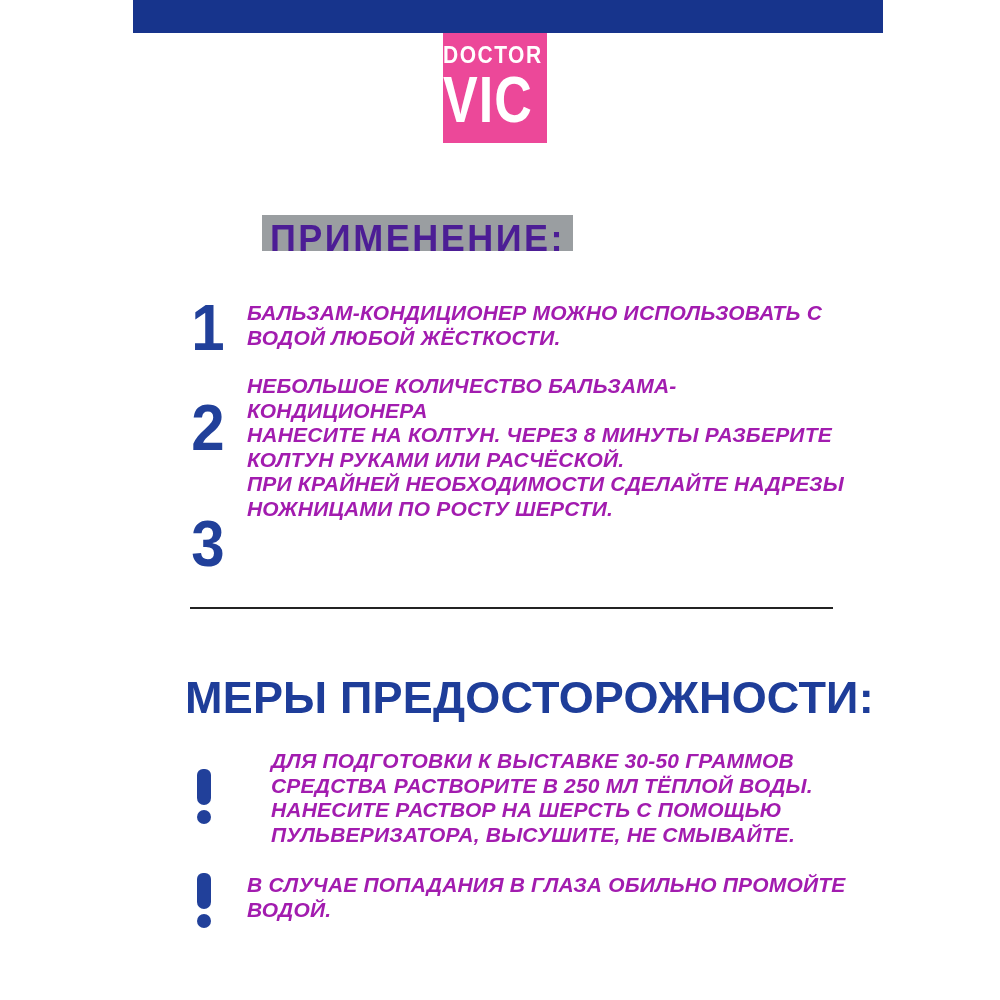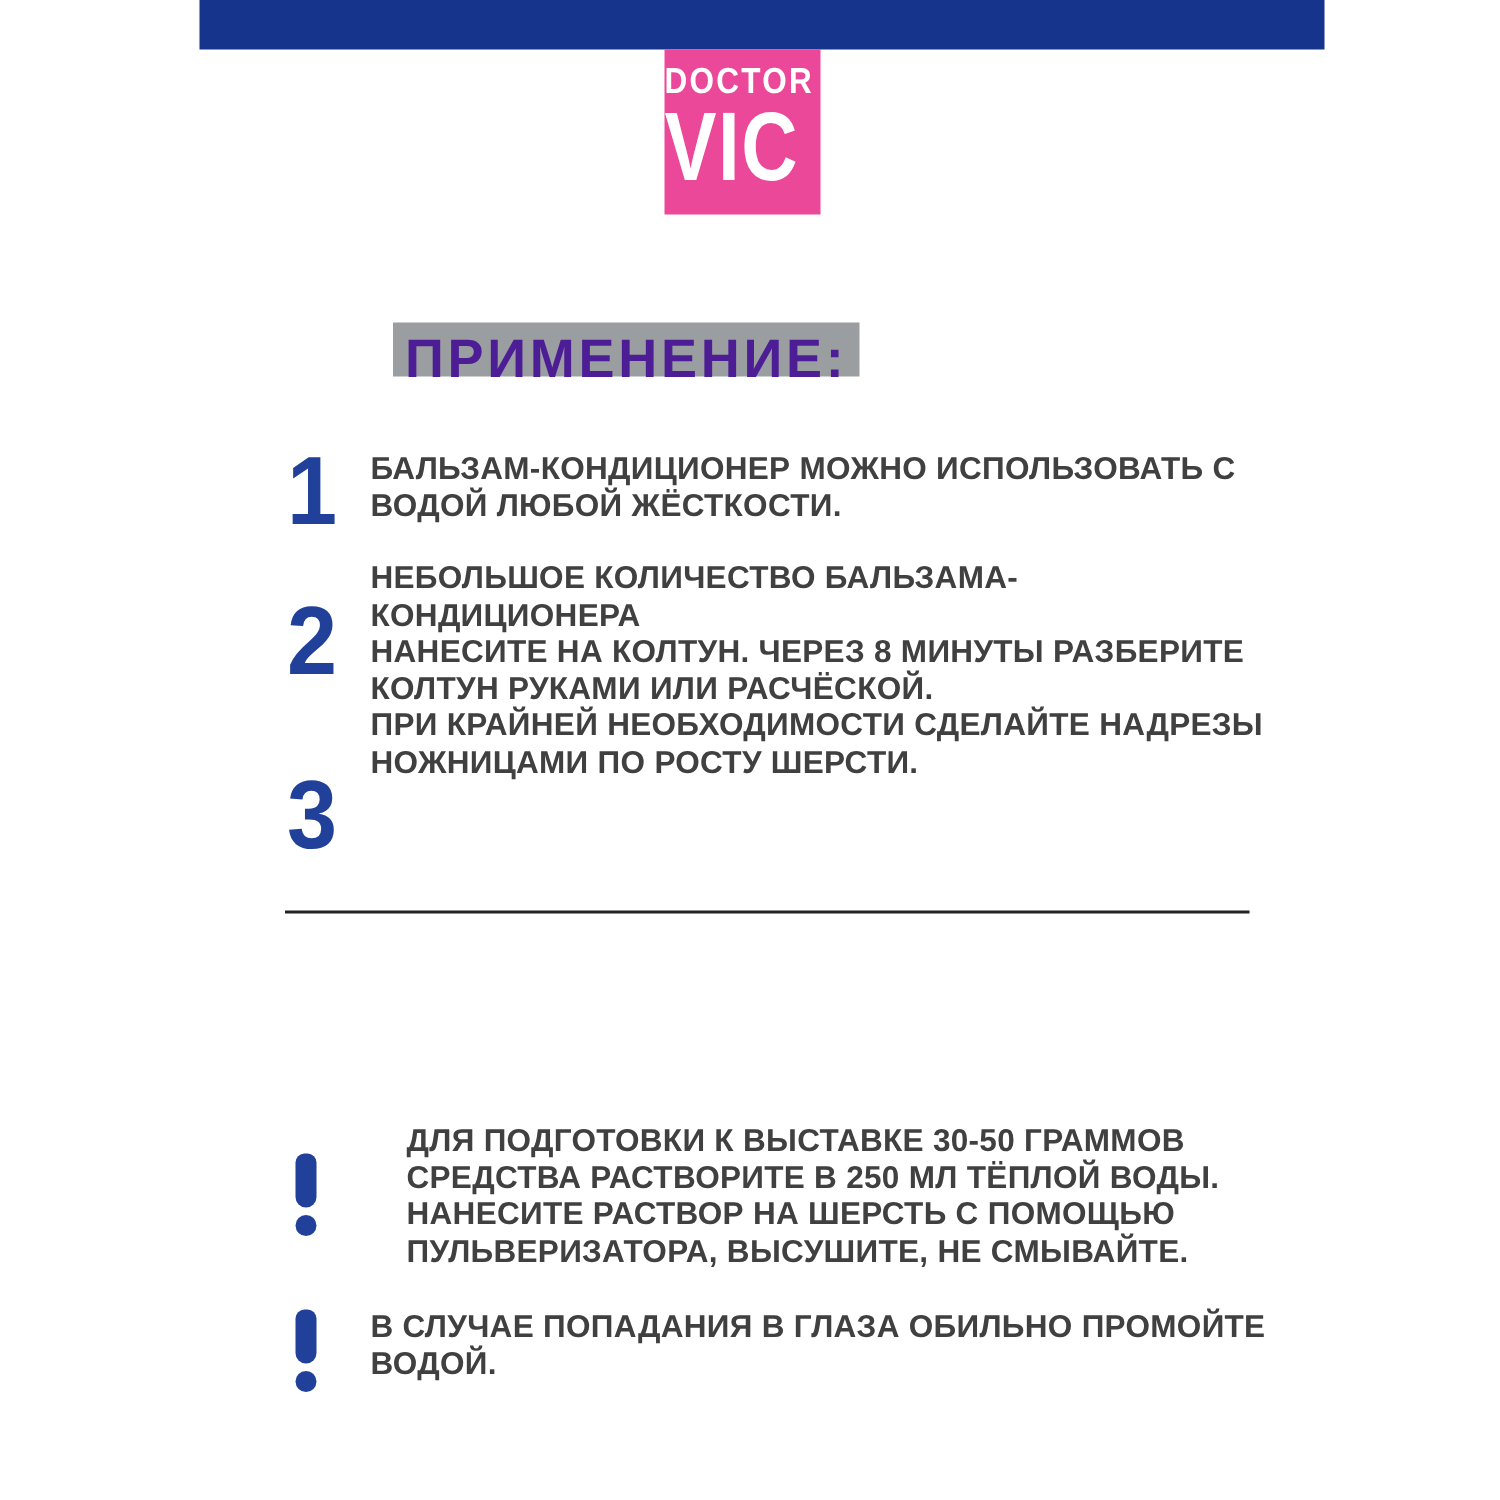--- a/index.html
+++ b/index.html
@@ -33,22 +33,22 @@
   .step-num {
     position:absolute; left:180px; width:56px; text-align:center;
     color:#21409a; font-weight:700; font-size:60px; line-height:0.92;
     transform:scaleY(1.08);
   }
   .num-1 { top:300px; }
   .num-2 { top:400px; }
   .num-3 { top:516px; }
   .body-text {
     position:absolute; left:247px; width:600px;
-    color:#404040; font-weight:700; font-size:21px; line-height:24.5px;
-    white-space:pre-line; letter-spacing:0.2px;
+    color:#a21caf; font-weight:700; font-size:21px; line-height:24.5px;
+    white-space:pre-line; letter-spacing:0.2px;font-style:italic;
   }
   .text-1 { top:301px; }
   .text-2 { top:374px; }
   .text-3 { top:517px; }
   
   .divider {
     position:absolute; left:190px; top:607px; width:643px; height:2px;
     background:#232323;
   }
   
@@ -93,20 +93,21 @@
   <div class="body-text text-2">НЕБОЛЬШОЕ КОЛИЧЕСТВО БАЛЬЗАМА-КОНДИЦИОНЕРА
 НАНЕСИТЕ НА КОЛТУН. ЧЕРЕЗ 8 МИНУТЫ РАЗБЕРИТЕ
 КОЛТУН РУКАМИ ИЛИ РАСЧЁСКОЙ.
 ПРИ КРАЙНЕЙ НЕОБХОДИМОСТИ СДЕЛАЙТЕ НАДРЕЗЫ
 НОЖНИЦАМИ ПО РОСТУ ШЕРСТИ.</div>
 
   <div class="step-num num-3">3</div>
 
   <div class="divider"></div>
 
+  <div class="precautions-title">МЕРЫ ПРЕДОСТОРОЖНОСТИ:</div>
 
   <div class="excl excl-1">
     <div class="excl-bar"></div>
     <div class="excl-dot"></div>
   </div>
   <div class="body-text ptext-1">ДЛЯ ПОДГОТОВКИ К ВЫСТАВКЕ 30-50 ГРАММОВ
 СРЕДСТВА РАСТВОРИТЕ В 250 МЛ ТЁПЛОЙ ВОДЫ.
 НАНЕСИТЕ РАСТВОР НА ШЕРСТЬ С ПОМОЩЬЮ
 ПУЛЬВЕРИЗАТОРА, ВЫСУШИТЕ, НЕ СМЫВАЙТЕ.</div>
 

